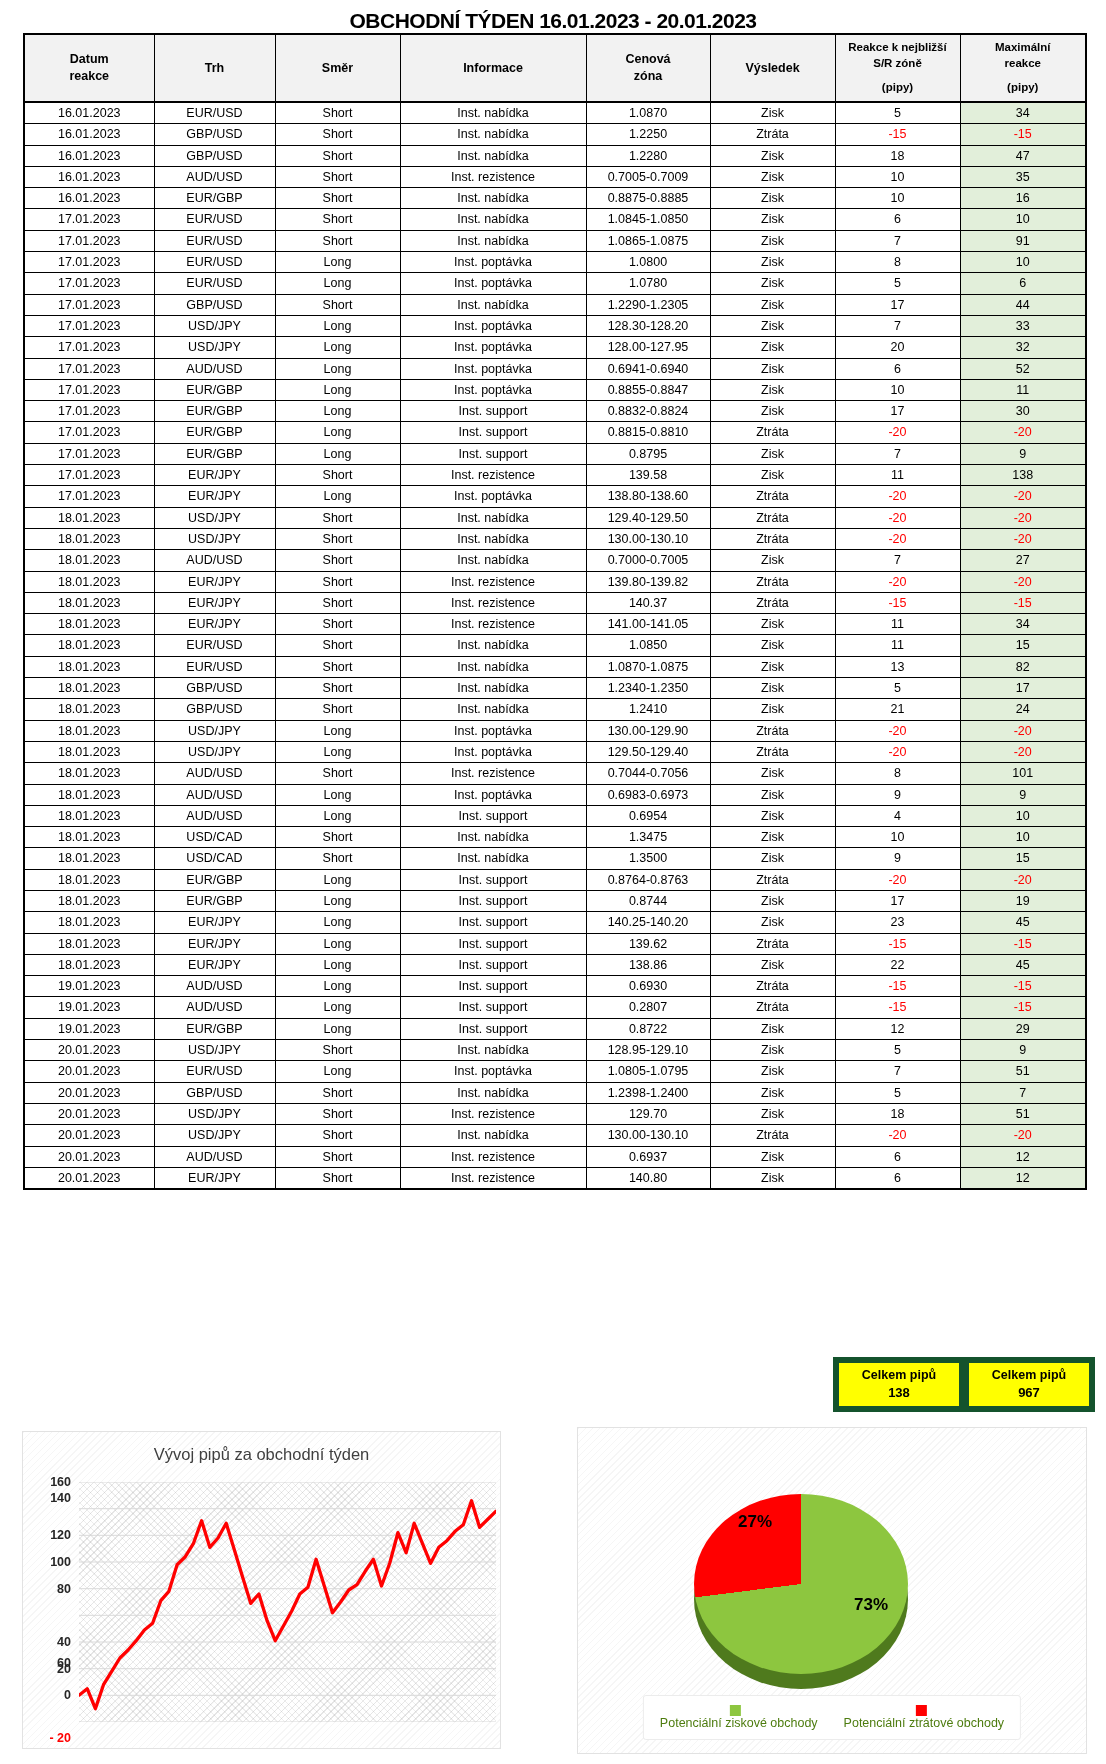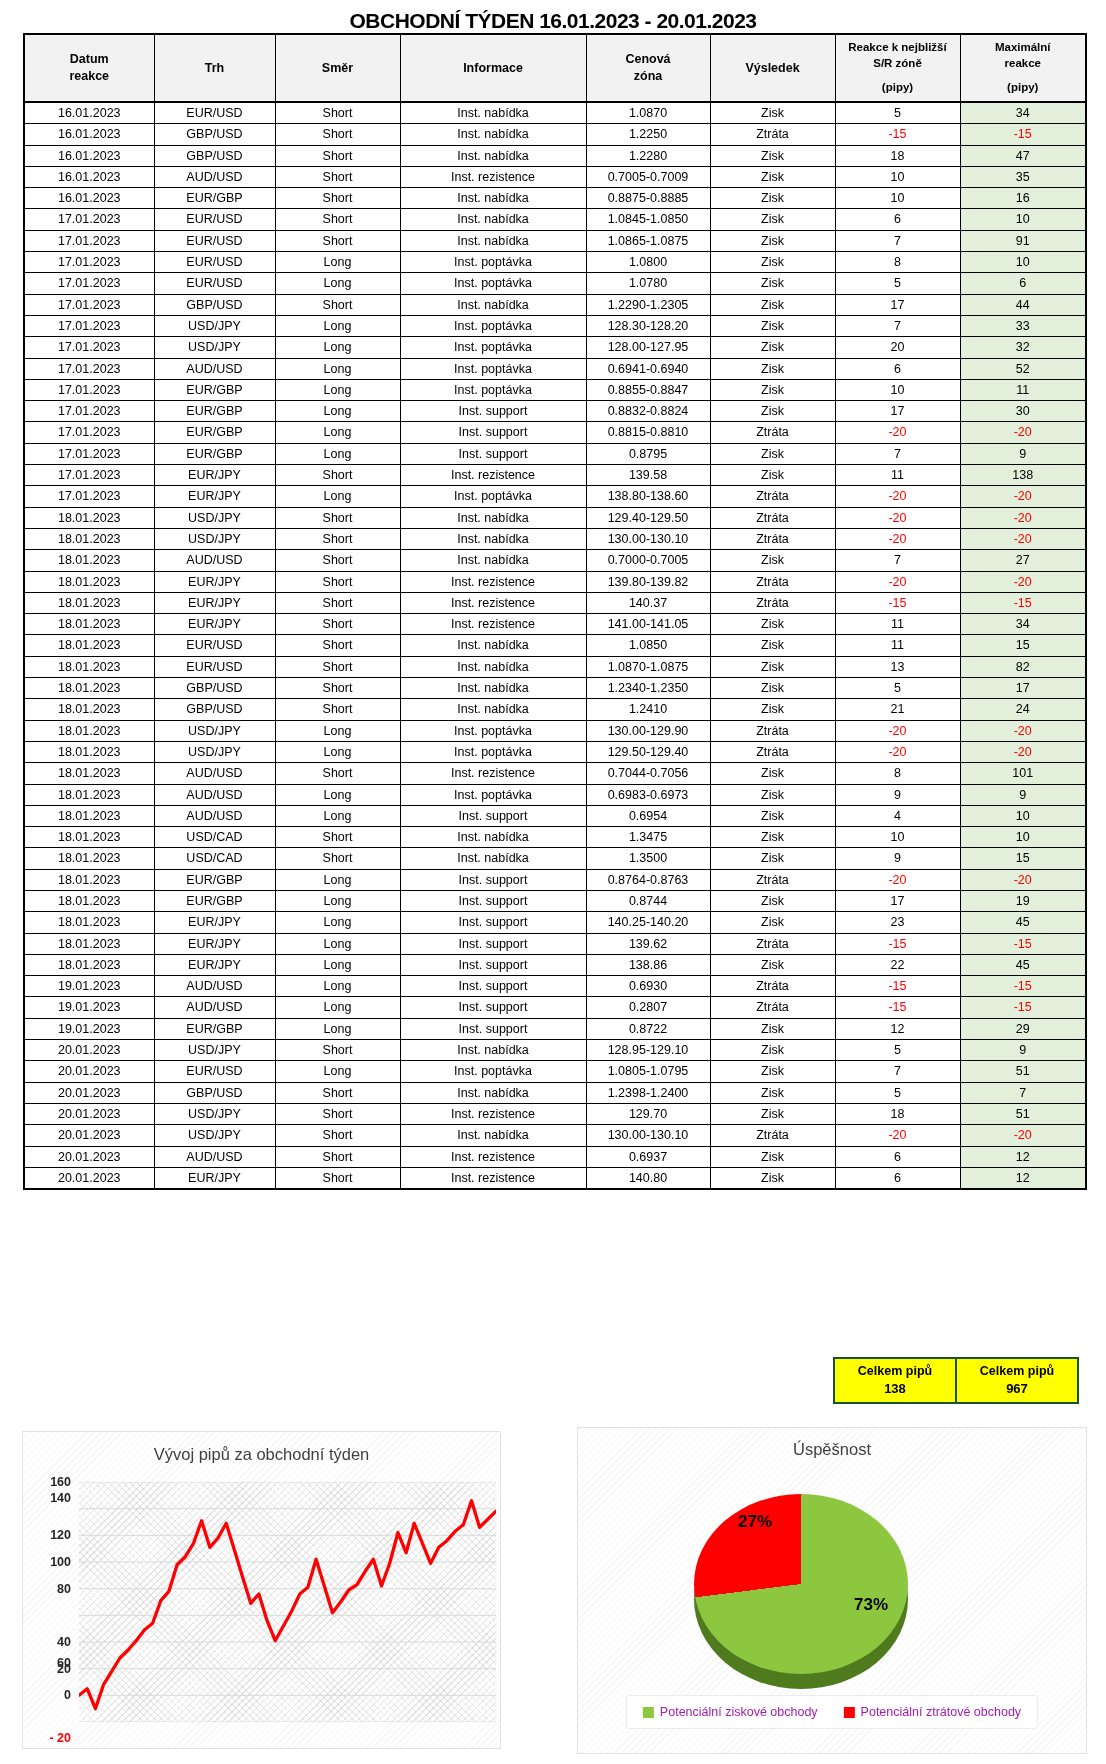--- a/index.html
+++ b/index.html
@@ -28,21 +28,21 @@
     border-bottom:2px solid #000;white-space:pre-line;line-height:1.35;
   }
   table.trades thead th.small{font-size:11.5px;vertical-align:top;padding-top:5px;}
   table.trades thead th.small .sub{display:block;margin-top:9px;font-weight:bold;}
   table.trades tbody td{height:20.3px;line-height:20.3px;background:#fff;}
   table.trades tbody td.maxcol{background:#e2efda;}
   table.trades td.neg{color:#ff0000;}
   
   .totals{position:absolute;left:833px;top:1357px;display:flex;}
   .total-cell{
-    width:120px;height:40px;background:#ffff00;border:2px solid #14532d;
+    width:120px;height:40px;background:#ffff00;border:6px solid #14532d;
     text-align:center;padding-top:3px;
   }
   .total-cell + .total-cell{margin-left:-2px;}
   .total-cell .t-label{font-size:12.5px;font-weight:bold;line-height:18px;}
   .total-cell .t-value{font-size:13px;font-weight:bold;line-height:18px;}
   
   .panel{
     position:absolute;background-color:#ffffff;border:1px solid #e2e2e2;
     background-image:repeating-linear-gradient(135deg, rgba(125,125,125,0.07) 0 1px, transparent 1px 5px);
   }
@@ -76,21 +76,21 @@
     border-radius:50%;
   }
   .pie-label{position:absolute;font-size:17px;font-weight:bold;color:#000;}
   #pie-label-loss{left:160px;top:84px;}
   #pie-label-win{left:276px;top:167px;}
   .legend{
     position:absolute;left:50%;transform:translateX(-50%);top:267px;
     background:#ffffff;border:1px solid #ececec;border-radius:3px;
     display:flex;align-items:center;padding:9px 16px;white-space:nowrap;
   }
-  .legend-item{display:flex;align-items:center;font-size:12.5px;color:#a21caf;}
+  .legend-item{display:flex;align-items:center;font-size:12.5px;color:#4d7c0f;flex-direction:column;}
   .legend-item + .legend-item{margin-left:26px;}
   .swatch{width:11px;height:11px;margin-right:6px;display:inline-block;}
 </style>
 </head>
 <body>
 
 <div class="report-title">OBCHODNÍ TÝDEN 16.01.2023 - 20.01.2023</div>
 
 <table class="trades">
   <colgroup>
@@ -669,21 +669,20 @@
         <line x1="0" x2="417" y1="160.0" y2="160.0" stroke="#d9d9d9" stroke-width="1"></line>
         <line x1="0" x2="417" y1="186.7" y2="186.7" stroke="#d9d9d9" stroke-width="1"></line>
         <line x1="0" x2="417" y1="213.3" y2="213.3" stroke="#d9d9d9" stroke-width="1"></line>
         <line x1="0" x2="417" y1="240.0" y2="240.0" stroke="#d9d9d9" stroke-width="1"></line>
         <polyline points="0.0,213.3 8.2,206.7 16.4,226.7 24.5,202.7 32.7,189.3 40.9,176.0 49.1,168.0 57.2,158.7 65.4,148.0 73.6,141.3 81.8,118.7 89.9,109.3 98.1,82.7 106.3,74.7 114.5,61.3 122.6,38.7 130.8,65.3 139.0,56.0 147.2,41.3 155.4,68.0 163.5,94.7 171.7,121.3 179.9,112.0 188.1,138.7 196.2,158.7 204.4,144.0 212.6,129.3 220.8,112.0 228.9,105.3 237.1,77.3 245.3,104.0 253.5,130.7 261.6,120.0 269.8,108.0 278.0,102.7 286.2,89.3 294.4,77.3 302.5,104.0 310.7,81.3 318.9,50.7 327.1,70.7 335.2,41.3 343.4,61.3 351.6,81.3 359.8,65.3 367.9,58.7 376.1,49.3 384.3,42.7 392.5,18.7 400.6,45.3 408.8,37.3 417.0,29.3" fill="none" stroke="#ff0000" stroke-width="3.3" stroke-linejoin="round" stroke-linecap="round"></polyline>
       </svg>
   </div>
 </div>
 
 <div class="panel" id="pie-panel">
-  <div class="chart-title">Úspěšnost</div>
   <div class="pie-rim"></div>
   <div class="pie" id="pie" style="background: conic-gradient(rgb(141, 198, 63) 0%, rgb(141, 198, 63) 73%, rgb(255, 0, 0) 73%, rgb(255, 0, 0) 100%);"></div>
   <div class="pie-label" id="pie-label-loss">27%</div>
   <div class="pie-label" id="pie-label-win">73%</div>
   <div class="legend">
     <div class="legend-item">
       <span class="swatch" id="swatch-win" style="background: rgb(141, 198, 63);"></span>
       <span>Potenciální ziskové obchody</span>
     </div>
     <div class="legend-item">

